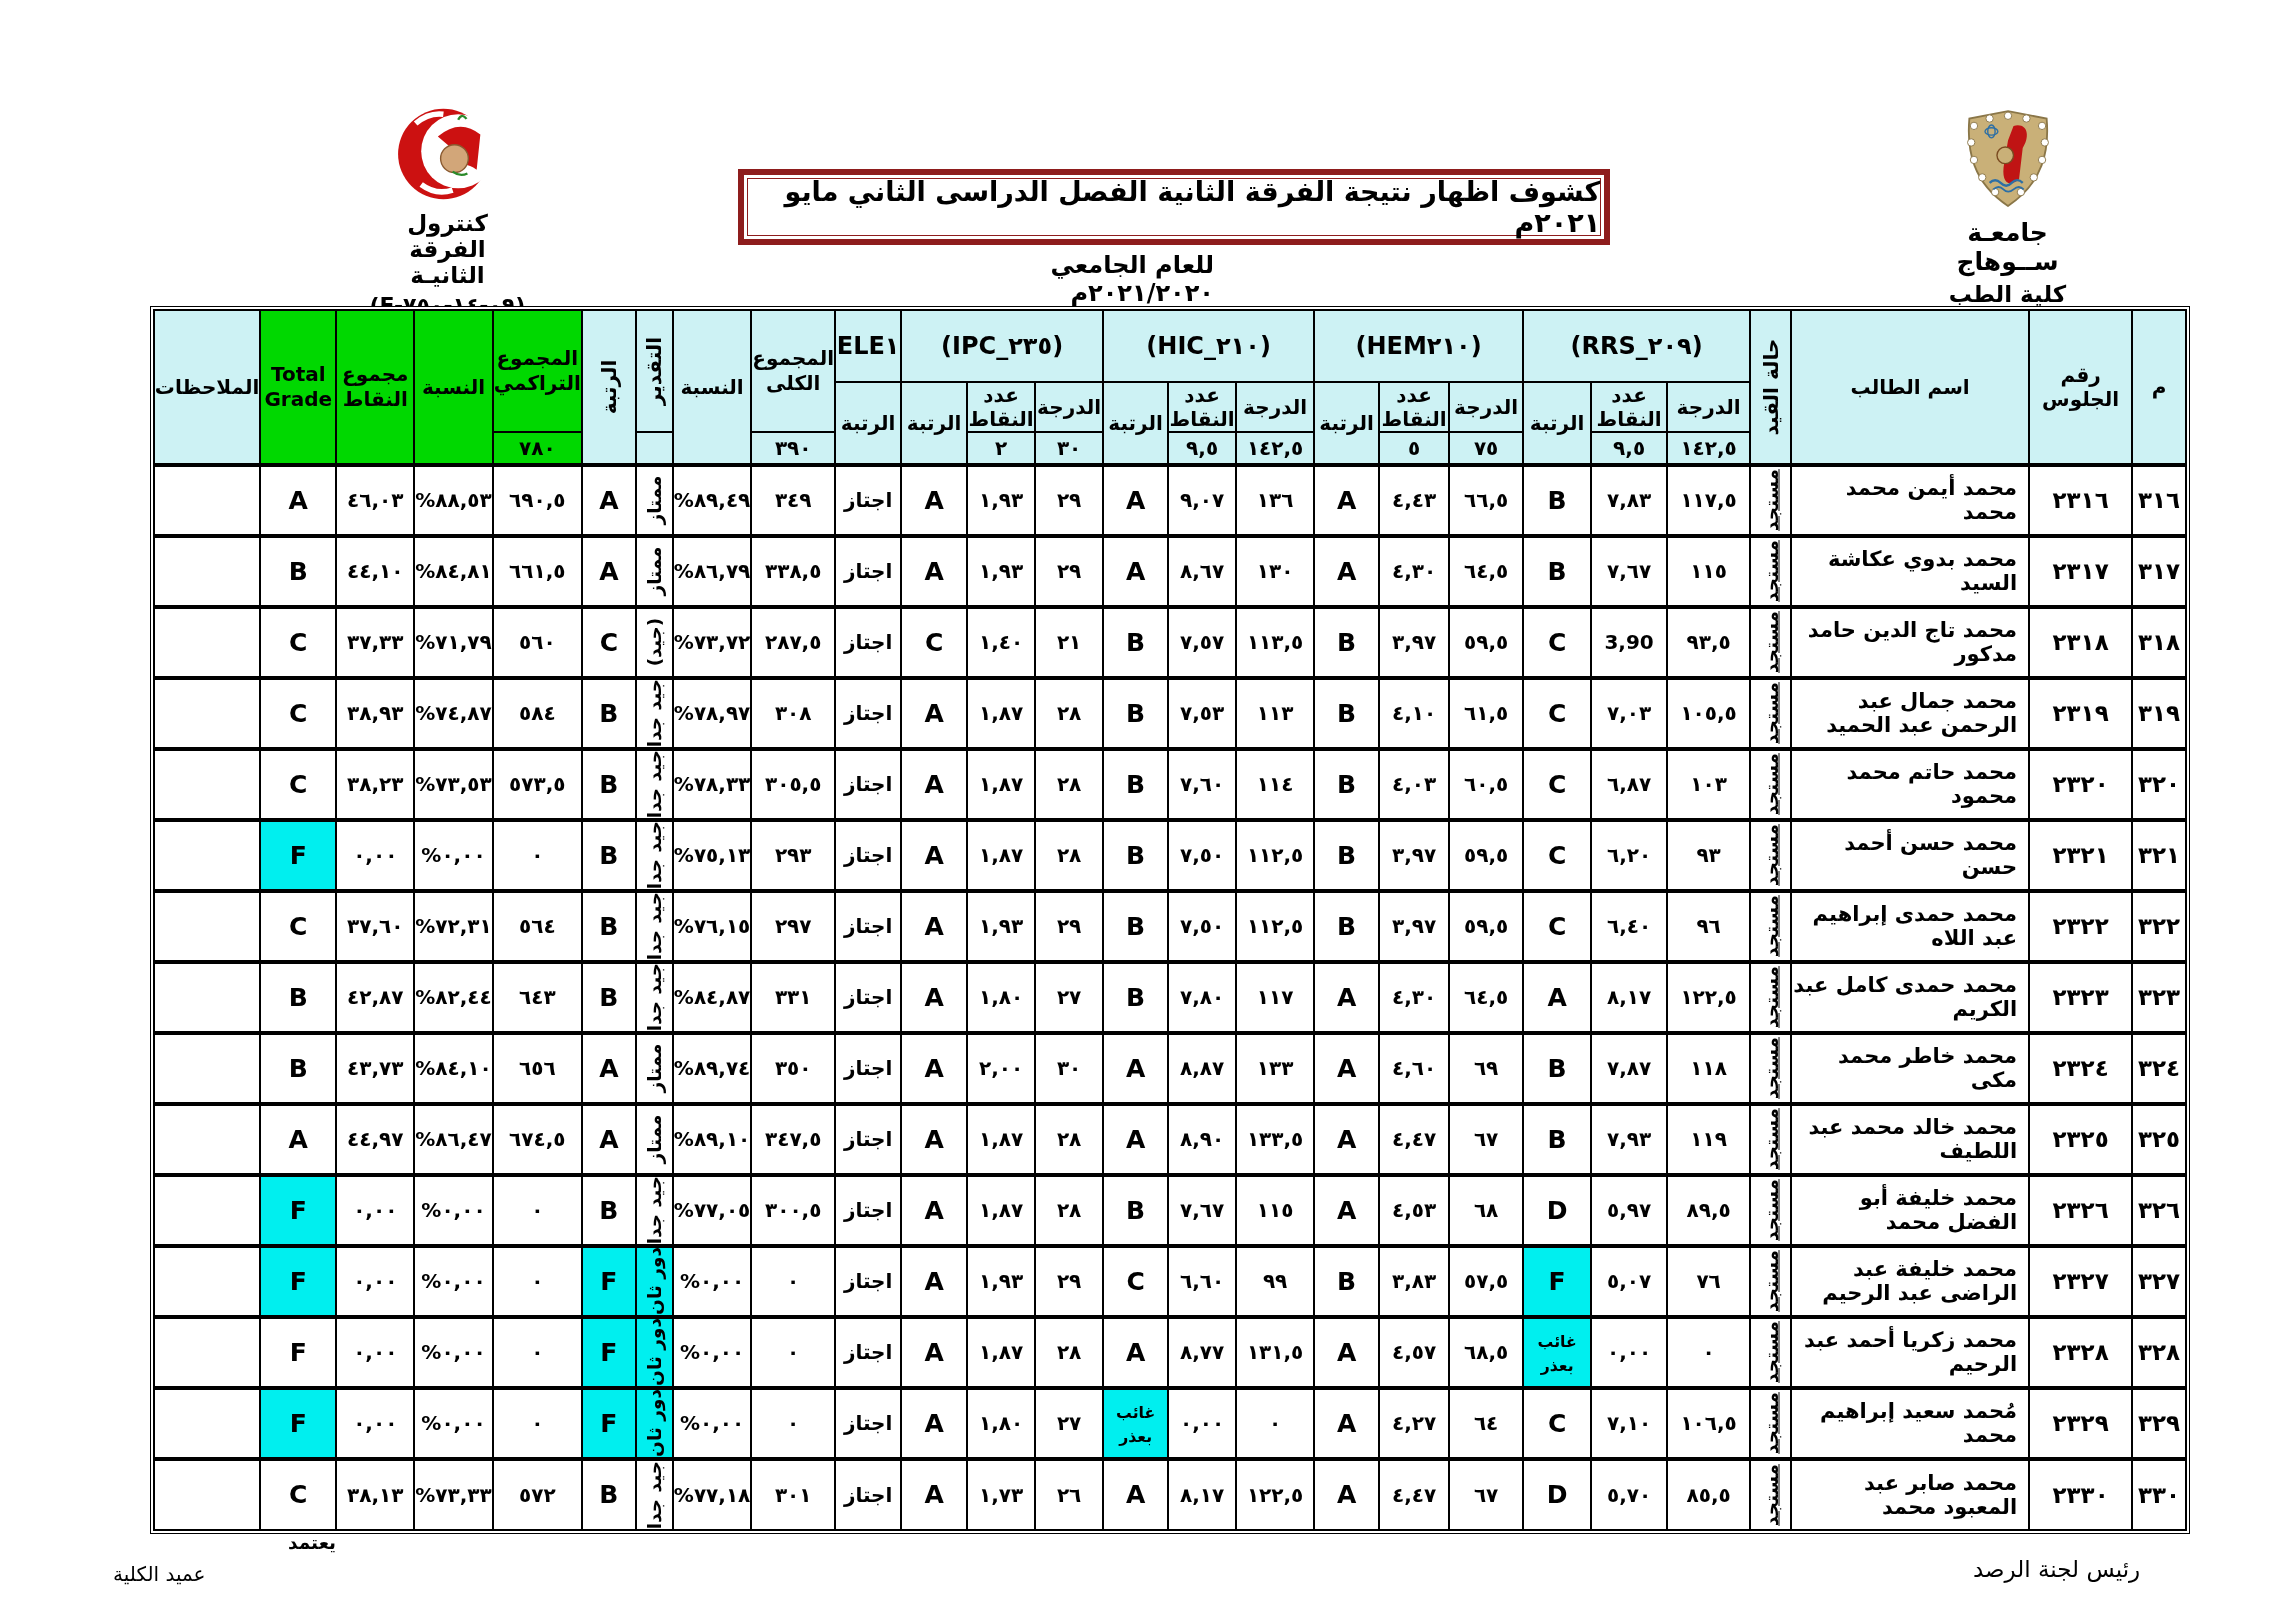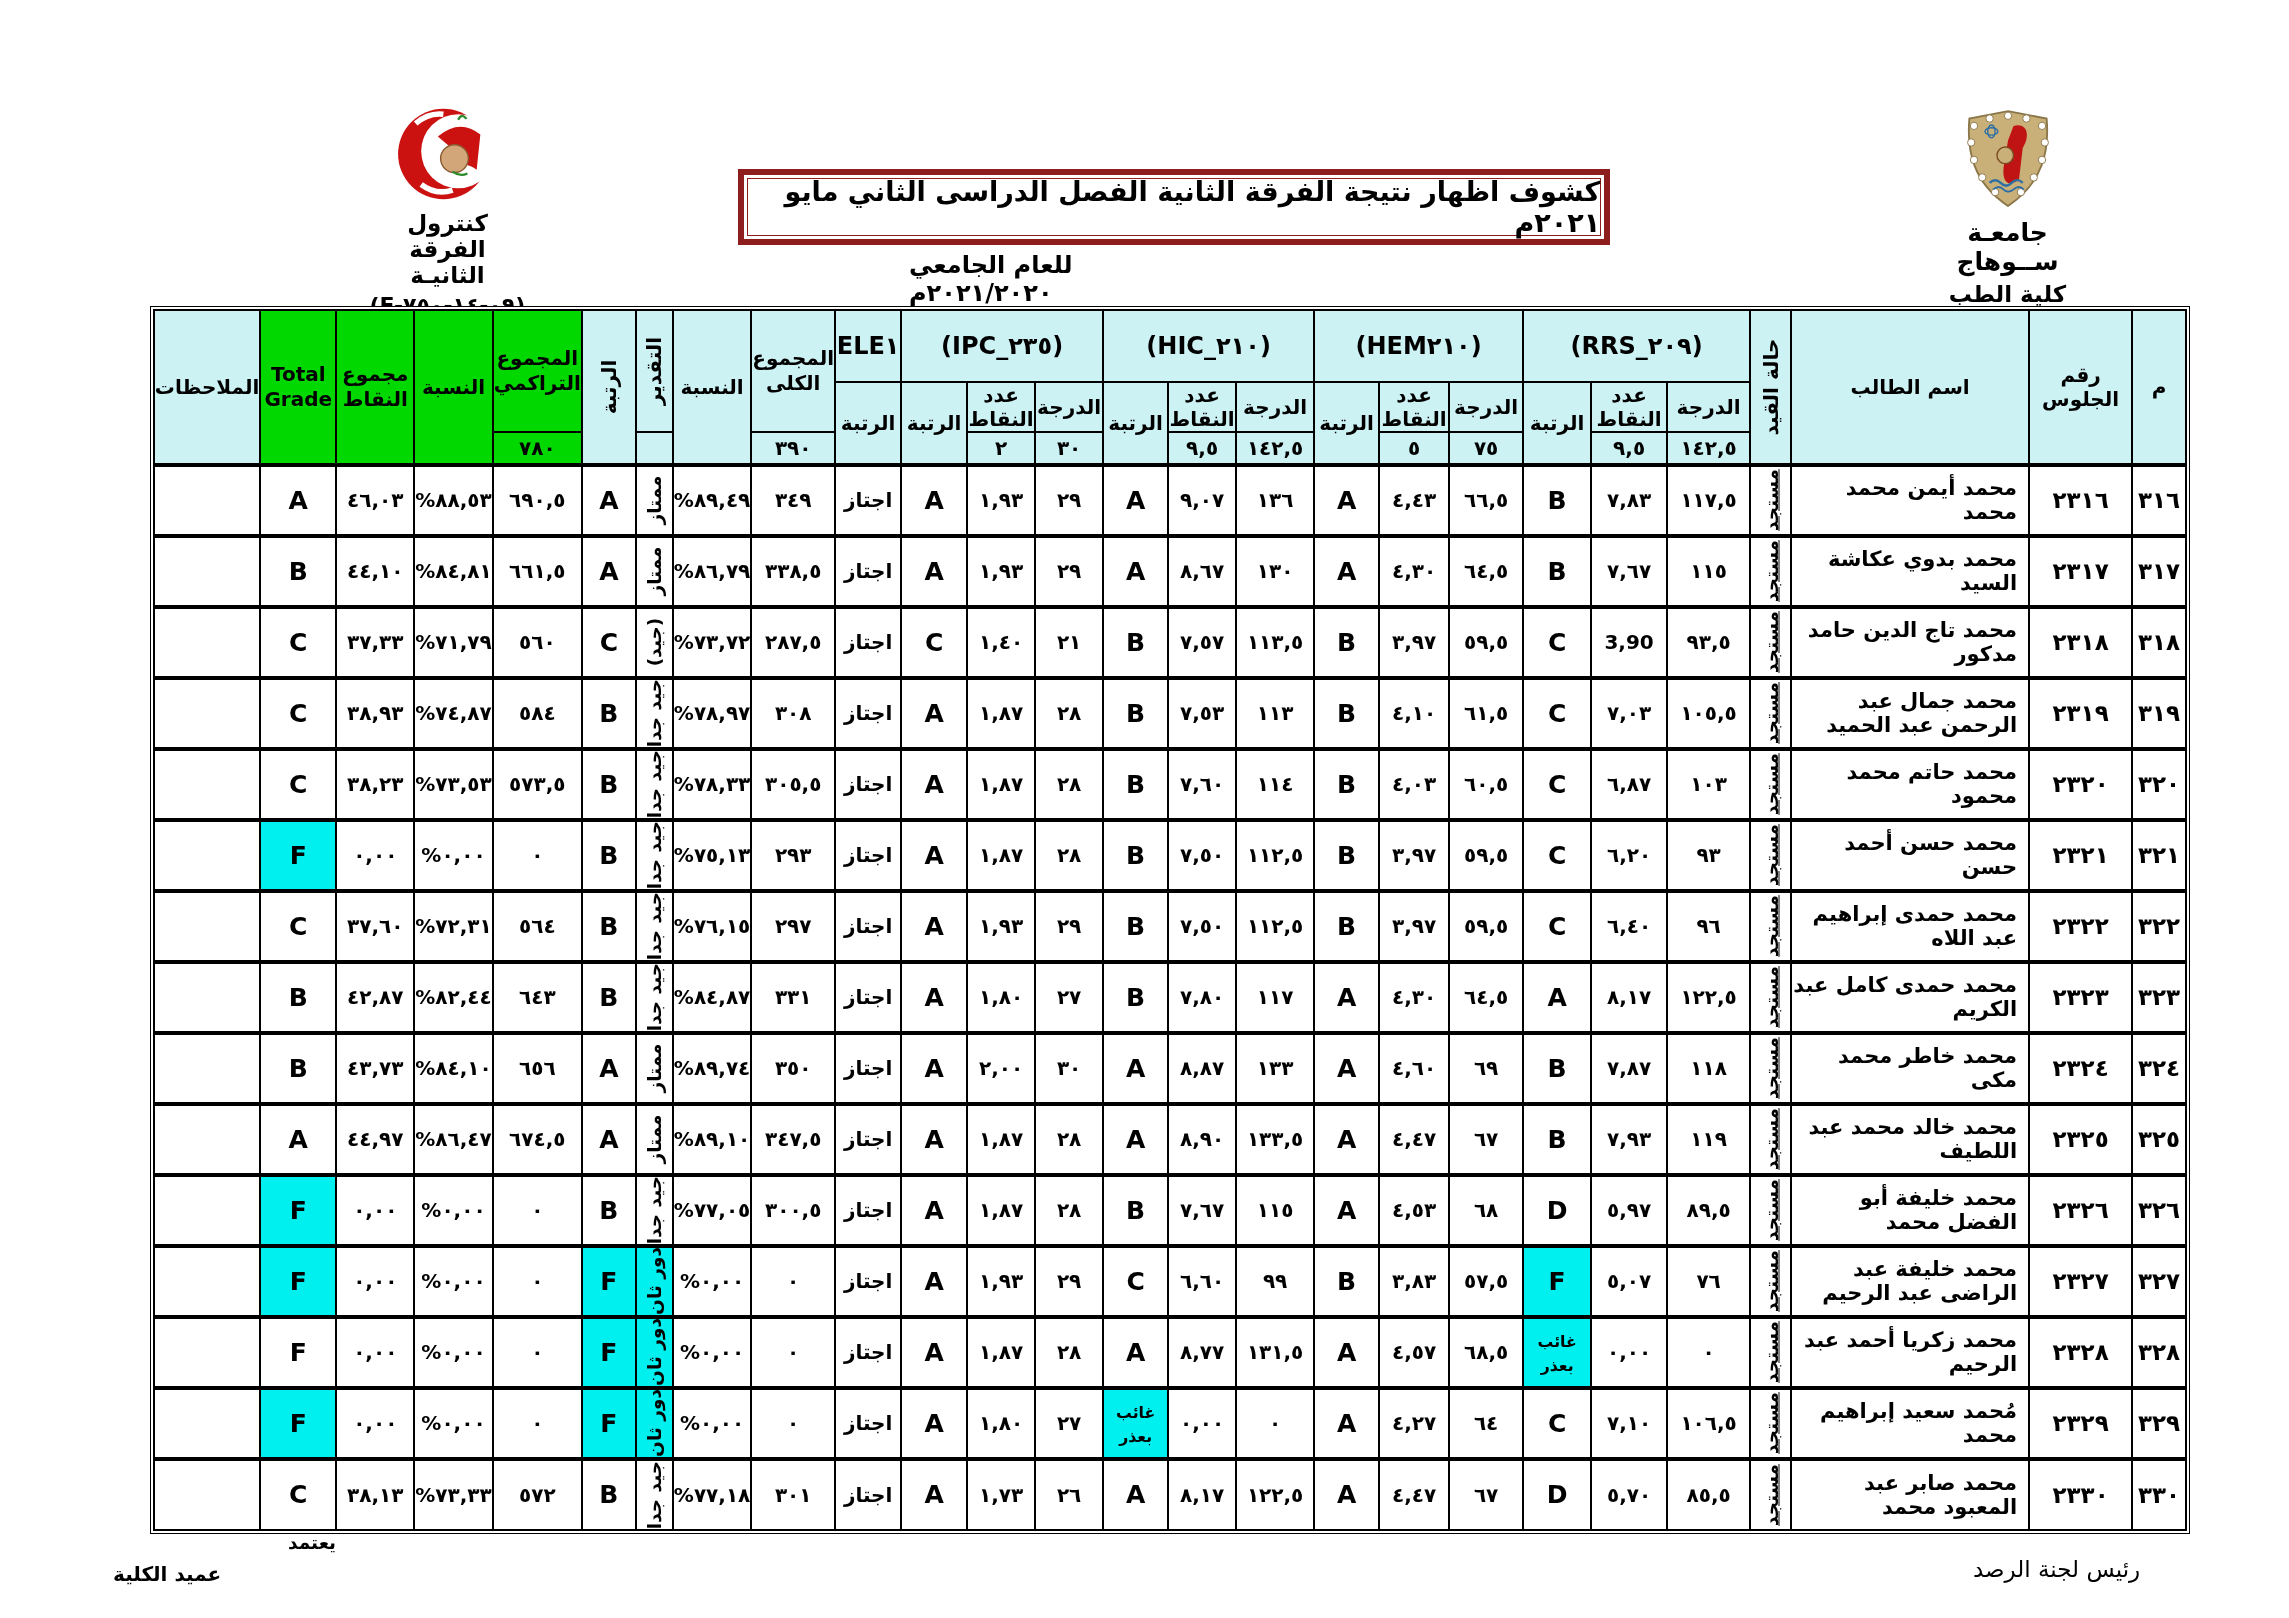--- a/index.html
+++ b/index.html
@@ -18,21 +18,21 @@
 
   .control-block { position:absolute; top:105px; left:369px; width:157px; text-align:center; }
   .control-name { font-size:23px; font-weight:bold; margin-top:3.7px; }
   .control-code { font-size:22px; font-weight:bold; margin-top:5.5px; direction:ltr; unicode-bidi:bidi-override; }
 
   .title-box { position:absolute; top:169px; left:738px; width:872px; height:76px;
                border:6.5px solid #8e1d1d; background:#fff; }
   .title-inner { position:absolute; inset:2.8px; border:1.8px solid #8e1d1d;
                  display:flex; align-items:center; justify-content:flex-end; }
   .title-text { font-size:27px; font-weight:bold; }
-  .year-line { position:absolute; top:251px; left:909px; width:305px; text-align:left;
+  .year-line { position:absolute; top:251px; left:909px; width:305px; text-align:right;
                font-size:24px; font-weight:bold; }
 
   
   .sheet { position:absolute; top:306px; left:150px; }
   .sheet-frame { border:1.8px solid #000; padding:1.8px; background:#fff; }
   table { border-collapse:collapse; table-layout:fixed; direction:rtl; }
   th, td { border:2.8px solid #000; text-align:center; vertical-align:middle;
            overflow:hidden; position:relative; }
   thead th { background:#cdf2f4; font-weight:bold; font-size:20px; }
   thead th.g { background:#00d800; }
@@ -47,21 +47,21 @@
   .c-serial, .c-seat { font-size:23px; }
   .num { direction:ltr; unicode-bidi:bidi-override; display:inline-block; }
   .vert { position:absolute; left:50%; top:50%; transform:translate(-50%,-50%) rotate(-90deg);
           white-space:nowrap; display:inline-block; }
   .status-val { text-decoration:underline; font-size:18.5px; }
   .taq-val { font-size:18.5px; }
   .two-line { line-height:1.25; }
 
   
   .approve   { position:absolute; top:1532px; left:288px; font-size:18.5px; font-weight:bold; }
-  .dean      { position:absolute; top:1562px; left:113px; font-size:20px; font-weight:bold; }
+  .dean      { position:absolute; top:1562px; left:113px; font-size:20px; font-weight:normal; }
   .monitor   { position:absolute; top:1556px; left:1973px; font-size:23px; }
 </style>
 </head>
 <body>
 
 <div class="page">
 
   <div class="univ-block">
     <span>
       <svg width="92" height="100" viewBox="0 0 100 108" aria-hidden="true">

